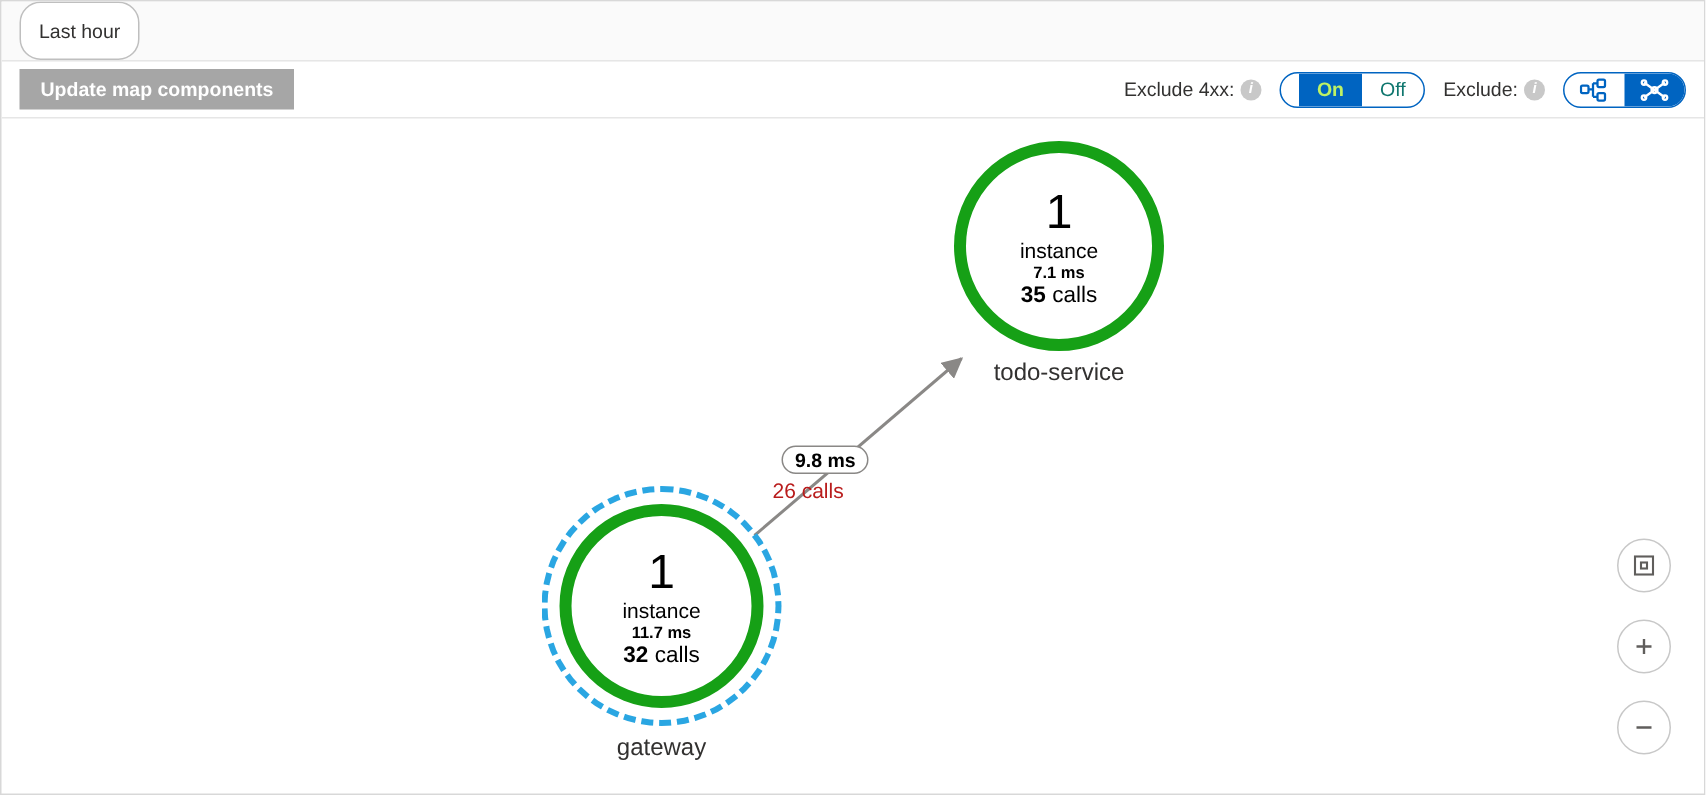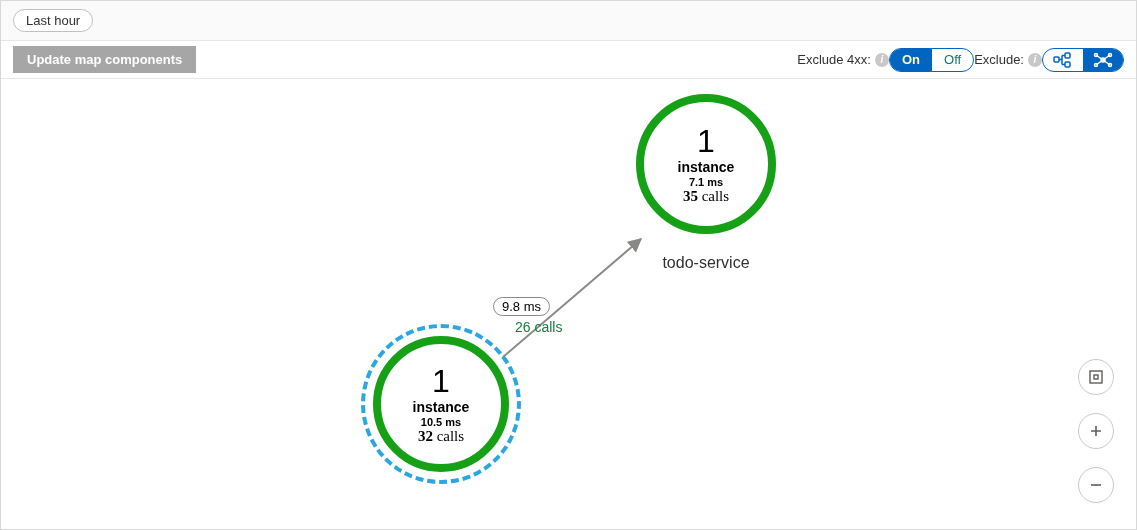--- a/index.html
+++ b/index.html
@@ -1,54 +1,54 @@
 <!DOCTYPE html>
 <html><head>
   <meta charset="utf-8">
   <style>
     * { box-sizing: border-box; margin: 0; padding: 0; }
     html, body { width: 1137px; height: 530px; font-family: "Segoe UI", Arial, sans-serif; background: #fff; }
     .frame { width: 1137px; height: 530px; border: 1px solid #d8d8d8; position: relative; overflow: hidden; }
 
     
-    .time-row { height: 40px; border-bottom: 1px solid #e6e6e6; display: flex; align-items: center; padding: 0 12px; background: #fafafa; }
+    .time-row { height: 40px; border-bottom: 1px solid #e6e6e6; display: flex; padding: 0 12px; background: #fafafa; }
     .time-pill { border: 1px solid #bfbfbf; background: #fff; border-radius: 14px; padding: 3px 12px; font-size: 13px; color: #323130; cursor: pointer; }
 
     
-    .toolbar { height: 38px; border-bottom: 1px solid #e6e6e6; display: flex; align-items: center; padding: 0 12px; }
+    .toolbar { height: 38px; border-bottom: 1px solid #e6e6e6; display: flex; align-items: center; padding: 0 12px; gap: 12px; }
     .update-btn { background: #a6a6a6; color: #fff; border: none; padding: 6px 14px; font-size: 13px; font-weight: 600; cursor: pointer; }
     .tb-spacer { flex: 1; }
     .tb-label { font-size: 13px; color: #323130; display: flex; align-items: center; gap: 4px; }
     .info-dot { width: 14px; height: 14px; border-radius: 50%; background: #c8c8c8; color: #fff; font-size: 10px; display: inline-flex; align-items: center; justify-content: center; font-style: italic; font-weight: bold; }
 
     .seg-toggle { height: 24px; border-radius: 12px; border: 1px solid #0064c1; background: #fff; display: flex; overflow: hidden; cursor: pointer; }
     .seg-toggle .seg { padding: 0 12px; font-size: 13px; line-height: 22px; color: #0f766e; }
-    .seg-toggle .seg.active { background: #0064c1; color: #fef9c3; font-weight: 600; }
+    .seg-toggle .seg.active { background: #0064c1; color: #bef264; font-weight: 600; margin-left: 12px; }
 
     .layout-toggle { height: 24px; border-radius: 12px; border: 1px solid #0064c1; background: #fff; display: flex; overflow: hidden; cursor: pointer; }
     .layout-toggle .lseg { width: 40px; display: flex; align-items: center; justify-content: center; }
     .layout-toggle .lseg.active { background: #0064c1; }
     .layout-toggle .lseg svg { stroke: #0064c1; }
     .layout-toggle .lseg.active svg { stroke: #fff; }
 
     
     .canvas { position: absolute; left: 0; right: 0; top: 78px; bottom: 0; }
     .node { position: absolute; text-align: center; }
     .ring-wrap { position: relative; margin: 0 auto; }
     .select-ring { position: absolute; inset: 0; border: 4px dashed #2aa6e2; border-radius: 50%; }
     .solid-ring { position: absolute; border: 8px solid #16a016; border-radius: 50%; background: #fff; display: flex; flex-direction: column; align-items: center; justify-content: center; line-height: 1.15; }
     .count { font-size: 32px; font-weight: 400; }
-    .inst-word { font-size: 14px; font-weight: bold; }
+    .inst-word { font-size: 14px; }
     .latency { font-size: 11px; font-weight: 700; }
-    .calls-line { font-size: 15px; font-family: Liberation Serif, serif; }
+    .calls-line { font-size: 15px; }
     .calls-line .cn { font-weight: 700; }
-    .node-name { margin-top: 20px; font-size: 16px; color: #323130; }
+    .node-name { margin-top: 6px; font-size: 16px; color: #323130; }
 
     .edge-pill { position: absolute; border: 1px solid #8a8886; border-radius: 10px; background: #fff; font-size: 13px; padding: 1px 8px; }
-    .edge-sub  { position: absolute; font-size: 14px; color: #15803d; }
+    .edge-sub  { position: absolute; font-size: 14px; color: #b91c1c; }
 
     .zoom-ctrl { position: absolute; right: 22px; display: flex; flex-direction: column; gap: 18px; top: 280px; }
     .zbtn { width: 36px; height: 36px; border-radius: 50%; border: 1px solid #c8c8c8; background: #fff; display: flex; align-items: center; justify-content: center; cursor: pointer; color: #323130; }
     .zbtn svg { stroke: #605e5c; }
 
     .arrow-svg { position: absolute; left: 0; top: 0; pointer-events: none; }
   </style>
 </head>
 <body>
 
@@ -108,21 +108,21 @@
 
     <svg class="arrow-svg" width="1137" height="452">
       <defs>
         <marker id="ah" viewBox="0 0 10 10" refX="9" refY="5" markerWidth="7" markerHeight="7" orient="auto">
           <path d="M0 0 L10 5 L0 10 z" fill="#8a8886"></path>
         </marker>
       </defs>
       <line x1="502" y1="278" x2="640" y2="160" stroke="#8a8886" stroke-width="2" marker-end="url(#ah)"></line>
     </svg>
 
-    <div class="edge-pill" style="left:492px; top:218px;">
+    <div class="edge-pill" style="left:520px; top:218px;font-weight:bold;">
       <span>9.8 ms</span>
     </div>
     <div class="edge-sub" style="left:514px; top:240px;">
       <span>26 calls</span>
     </div>
 
     <div class="node" style="left:620px; top:15px; width:170px;">
       <div class="ring-wrap" style="width:140px; height:140px;">
         <div class="solid-ring" style="inset:0;">
           <div class="count">1</div>
@@ -133,24 +133,25 @@
       </div>
       <div class="node-name">todo-service</div>
     </div>
 
     <div class="node" style="left:355px; top:245px; width:170px;">
       <div class="ring-wrap" style="width:160px; height:160px;">
         <div class="select-ring"></div>
         <div class="solid-ring" style="inset:12px;">
           <div class="count">1</div>
           <div class="inst-word">instance</div>
-          <div class="latency">10.5 ms</div>
+          <div class="latency">11.7 ms</div>
           <div class="calls-line"><span class="cn">32</span> <span>calls</span></div>
         </div>
       </div>
+      <div class="node-name">gateway</div>
     </div>
 
     <div class="zoom-ctrl">
       <button class="zbtn">
         <svg width="16" height="16" viewBox="0 0 16 16" fill="none" stroke-width="1.4">
           <rect x="2" y="2" width="12" height="12"></rect>
           <rect x="6" y="6" width="4" height="4"></rect>
         </svg>
       </button>
       <button class="zbtn">

